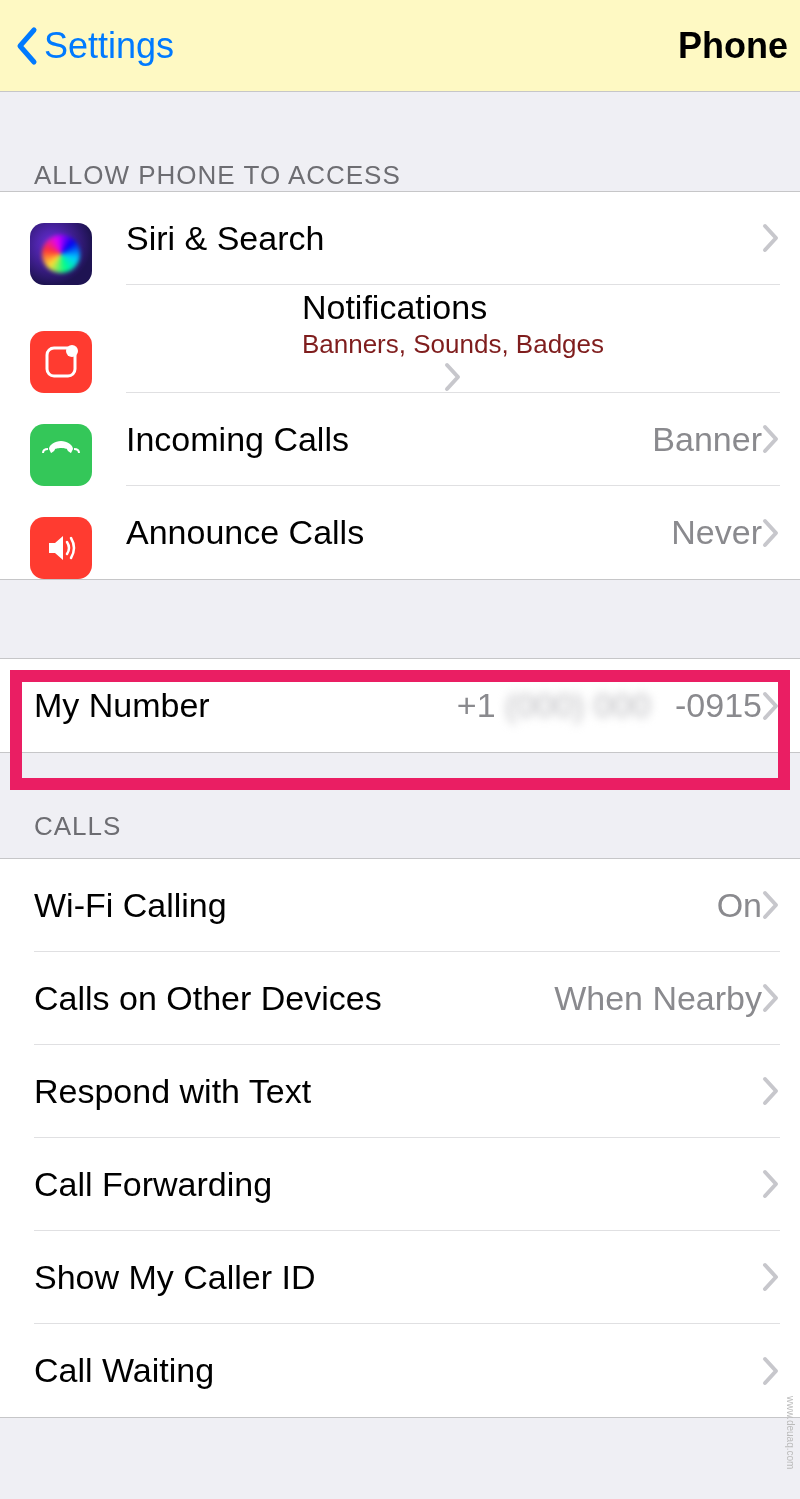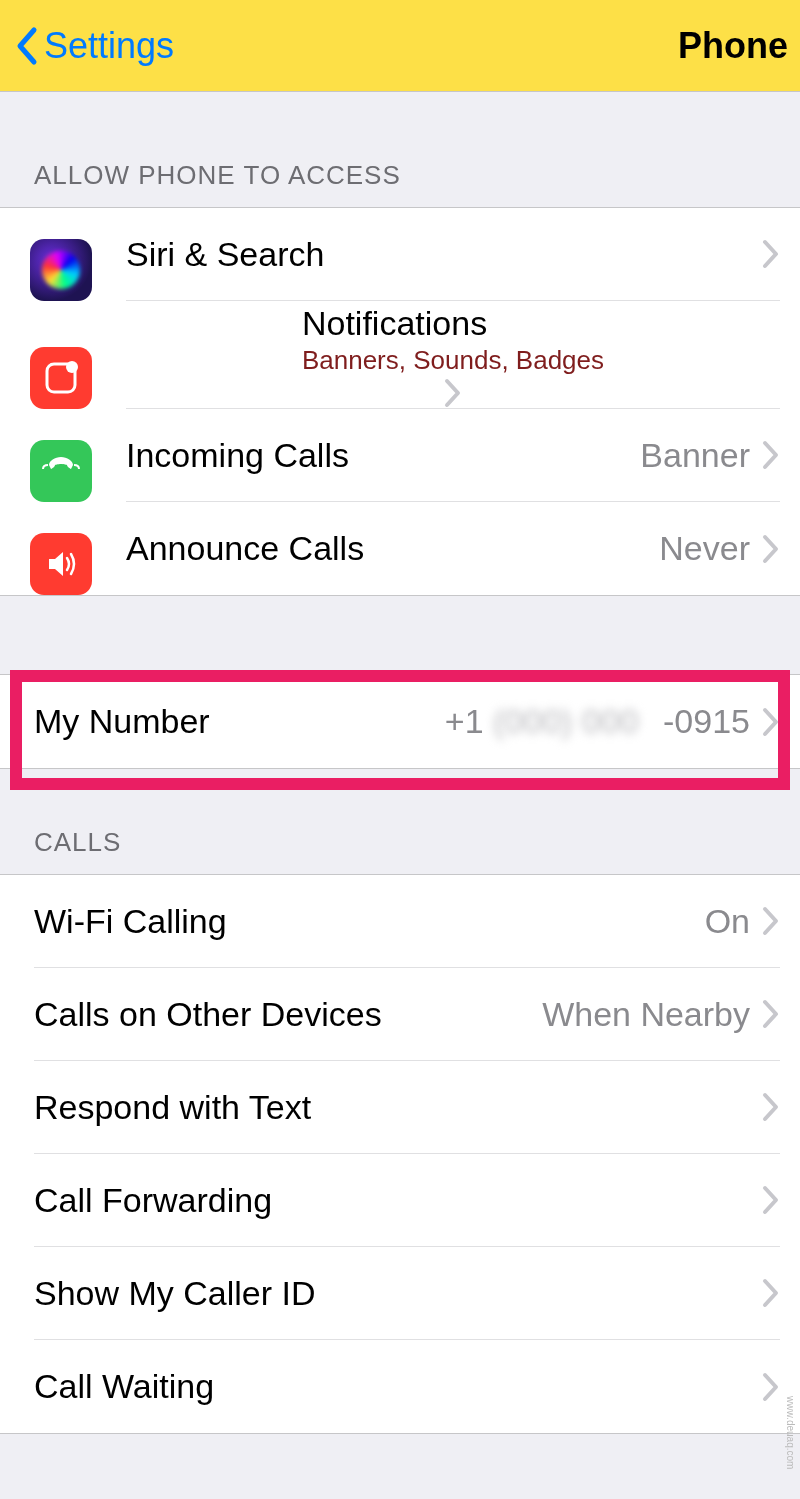--- a/index.html
+++ b/index.html
@@ -6,21 +6,21 @@
     body {
       width: 800px;
       height: 1499px;
       background: #efeff4;
       font-family: -apple-system, "Helvetica Neue", Helvetica, Arial, sans-serif;
       color: #000;
       position: relative;
       overflow: hidden;
     }
     .nav-bar {
-      background: #fde047;
+      background: #fef9c3;
       height: 92px;
       border-bottom: 1px solid #c6c6c8;
       display: flex;
       align-items: center;
       position: relative;
     }
     .nav-back {
       display: flex;
       align-items: center;
       color: #007aff;
@@ -37,21 +37,21 @@
       font-weight: 600;
       pointer-events: none;
     }
     .section-header {
       font-size: 26px;
       color: #6d6d72;
       letter-spacing: 1px;
       padding: 0 34px;
       text-transform: uppercase;
     }
-    .section-access .section-header { margin-top: 68px; margin-bottom: 16px; }
+    .section-access .section-header { margin-top: 68px; }
     .section-calls .section-header { margin-top: 58px; margin-bottom: 16px; }
     .list {
       background: #fff;
       border-top: 1px solid #c6c6c8;
       border-bottom: 1px solid #c6c6c8;
     }
     .row {
       display: flex;
       align-items: flex-end;
       min-height: 93px;
@@ -75,21 +75,21 @@
       display: flex;
       align-items: center;
       min-height: 100%;
       border-bottom: 1px solid #e0e0e2;
       min-height: 93px;
     }
     .list .row:last-child .content { border-bottom: none; }
     .row .labels { flex: 1; display: flex; flex-direction: column; justify-content: center; }
     .row .title { font-size: 34px; color: #000; }
     .row .subtitle { font-size: 26px; color: #7f1d1d; margin-top: 2px; }
-    .row .value { font-size: 34px; color: #8a8a8e; margin-right: 12px; white-space: nowrap; }
+    .row .value { font-size: 34px; color: #8a8a8e; white-space: nowrap; }
     .chevron { flex-shrink: 0; }
     .chevron svg { display: block; }
     .row.tall .content { min-height: 108px; flex-direction: column; }
     .highlight {
       position: absolute;
       border: 12px solid #ea1e63;
       left: 10px; right: 10px;
       top: 670px;
       height: 120px;
       pointer-events: none;

